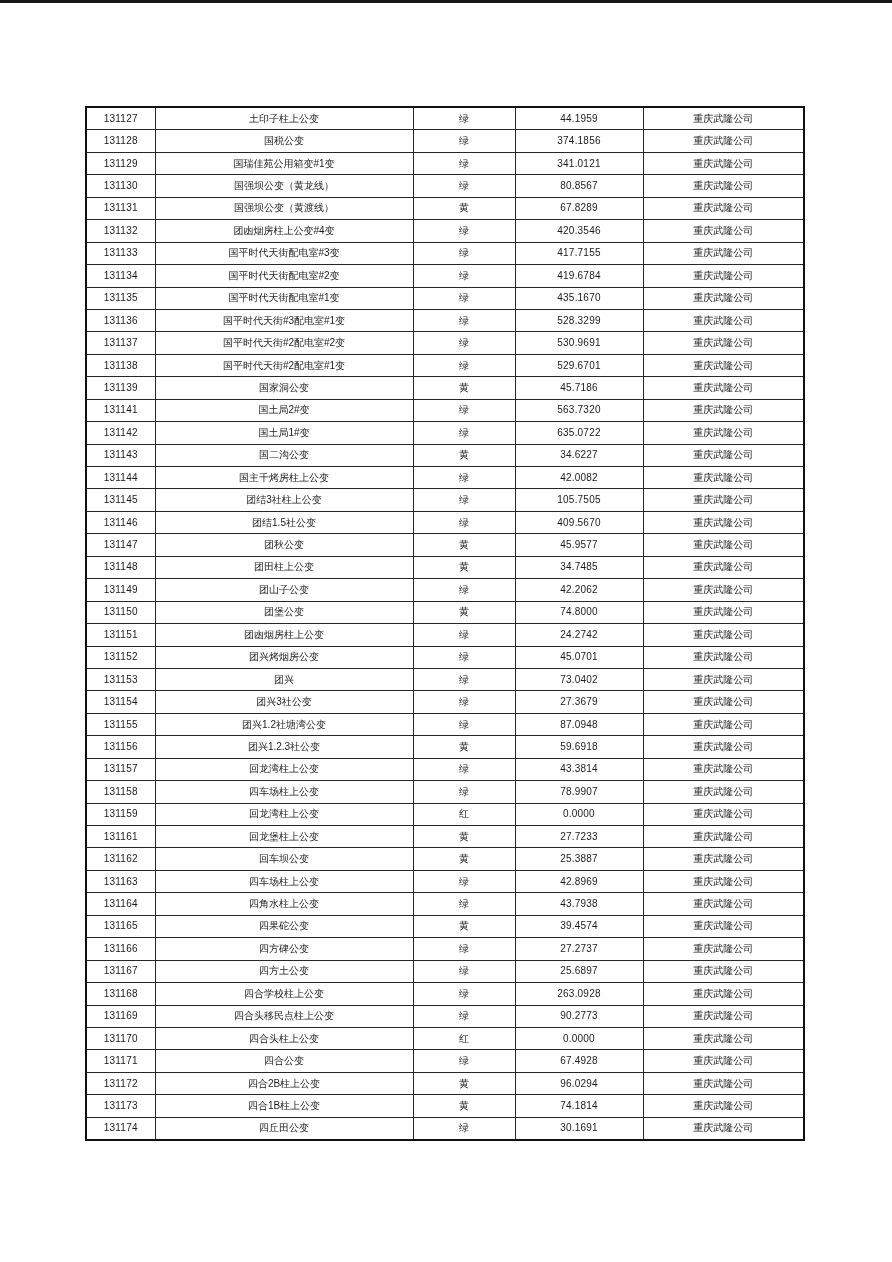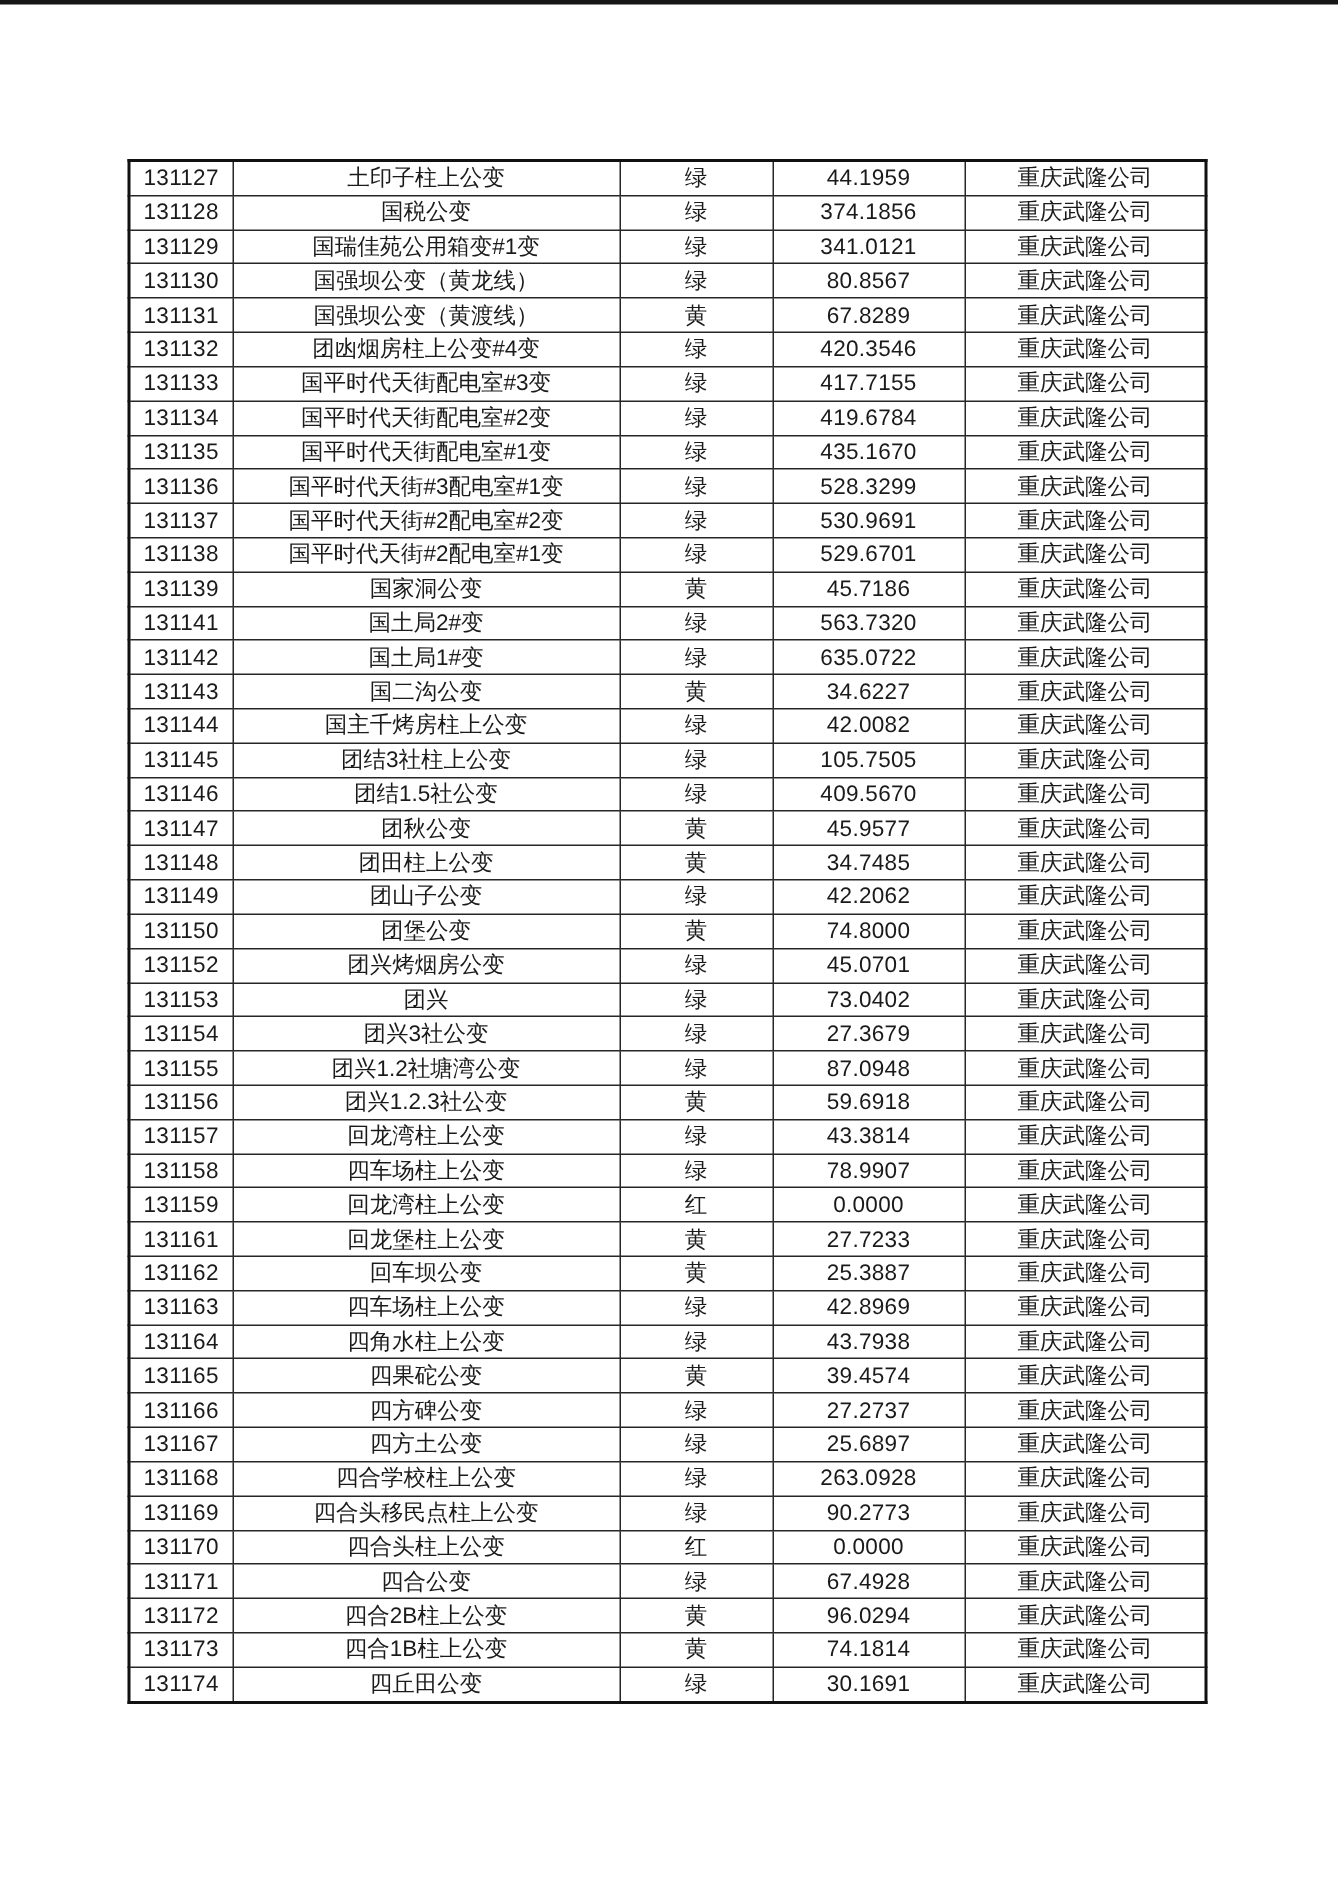--- a/index.html
+++ b/index.html
@@ -24,21 +24,21 @@
     background: #161616;
   }
   .sheet-table {
     position: absolute;
     left: 85px;
     top: 106px;
     width: 718px;
     height: 1030px;
     border-collapse: collapse;
     table-layout: fixed;
-    font-size: 15px;
+    font-size: 10px;
     line-height: 1;
   }
   .sheet-table td {
     border: 1px solid #262626;
     text-align: center;
     vertical-align: middle;
     padding: 0 2px;
     height: 21.45px;
     white-space: nowrap;
     overflow: hidden;
@@ -225,20 +225,27 @@
         <td class="cell-company">重庆武隆公司</td>
       </tr>
       <tr>
         <td class="cell-id">131150</td>
         <td class="cell-name">团堡公变</td>
         <td class="cell-status">黄</td>
         <td class="cell-value">74.8000</td>
         <td class="cell-company">重庆武隆公司</td>
       </tr>
       <tr>
+        <td class="cell-id">131151</td>
+        <td class="cell-name">团凼烟房柱上公变</td>
+        <td class="cell-status">绿</td>
+        <td class="cell-value">24.2742</td>
+        <td class="cell-company">重庆武隆公司</td>
+      </tr>
+      <tr>
         <td class="cell-id">131152</td>
         <td class="cell-name">团兴烤烟房公变</td>
         <td class="cell-status">绿</td>
         <td class="cell-value">45.0701</td>
         <td class="cell-company">重庆武隆公司</td>
       </tr>
       <tr>
         <td class="cell-id">131153</td>
         <td class="cell-name">团兴</td>
         <td class="cell-status">绿</td>

